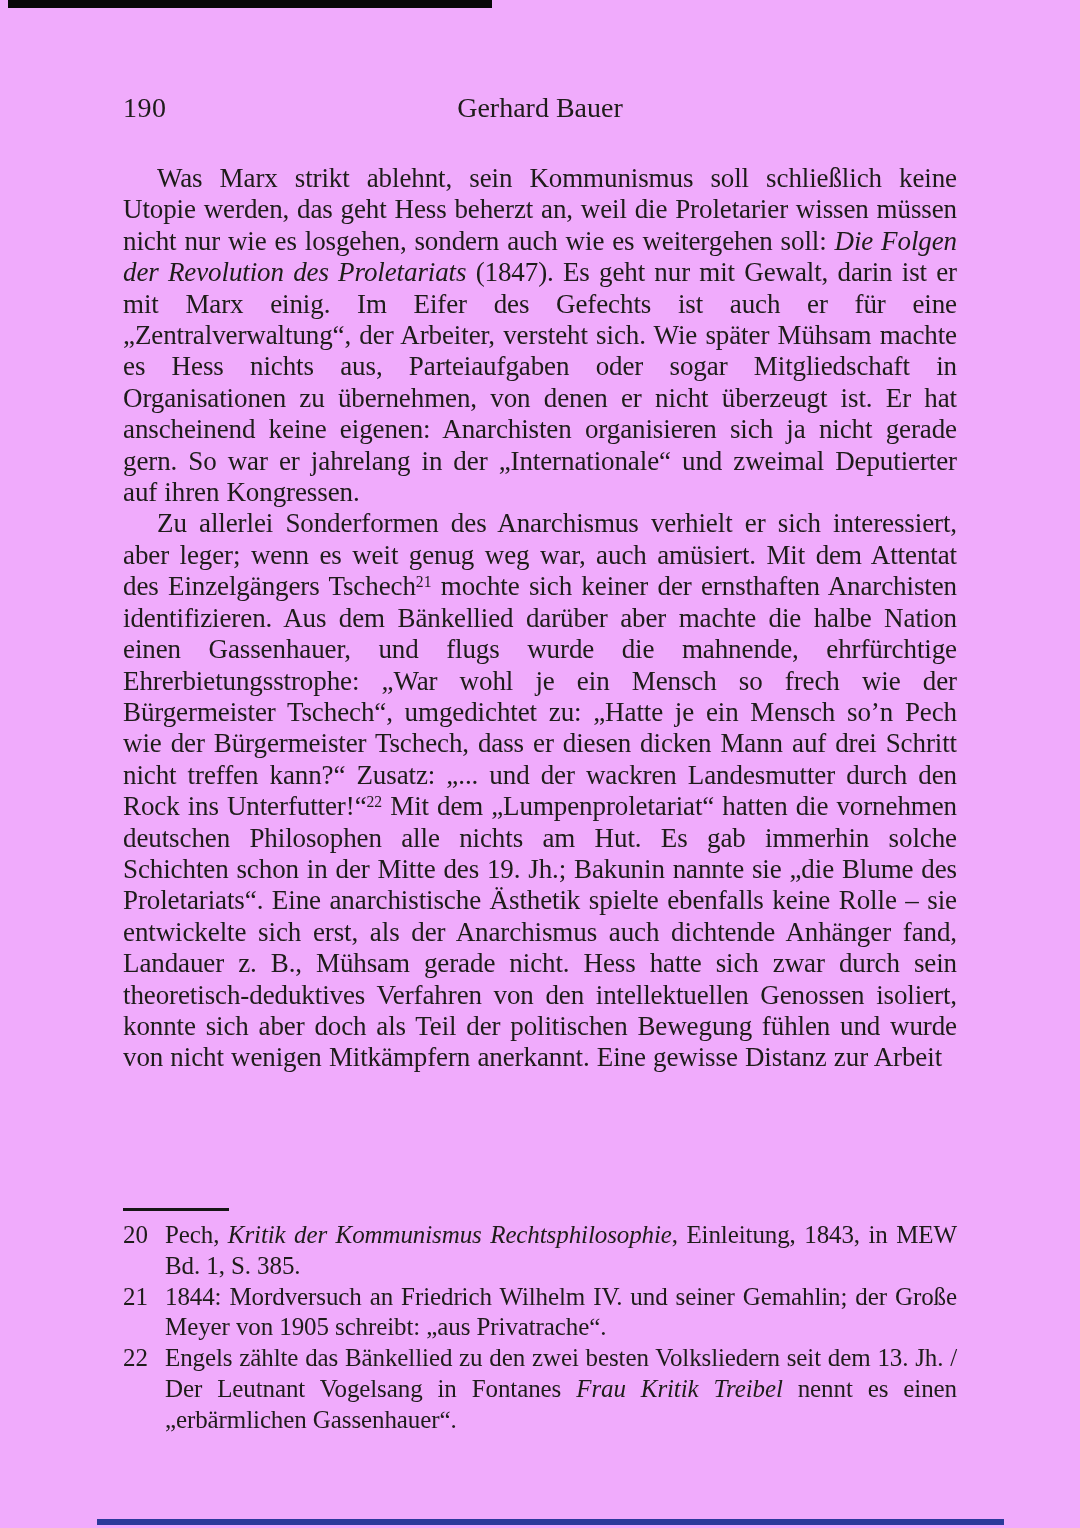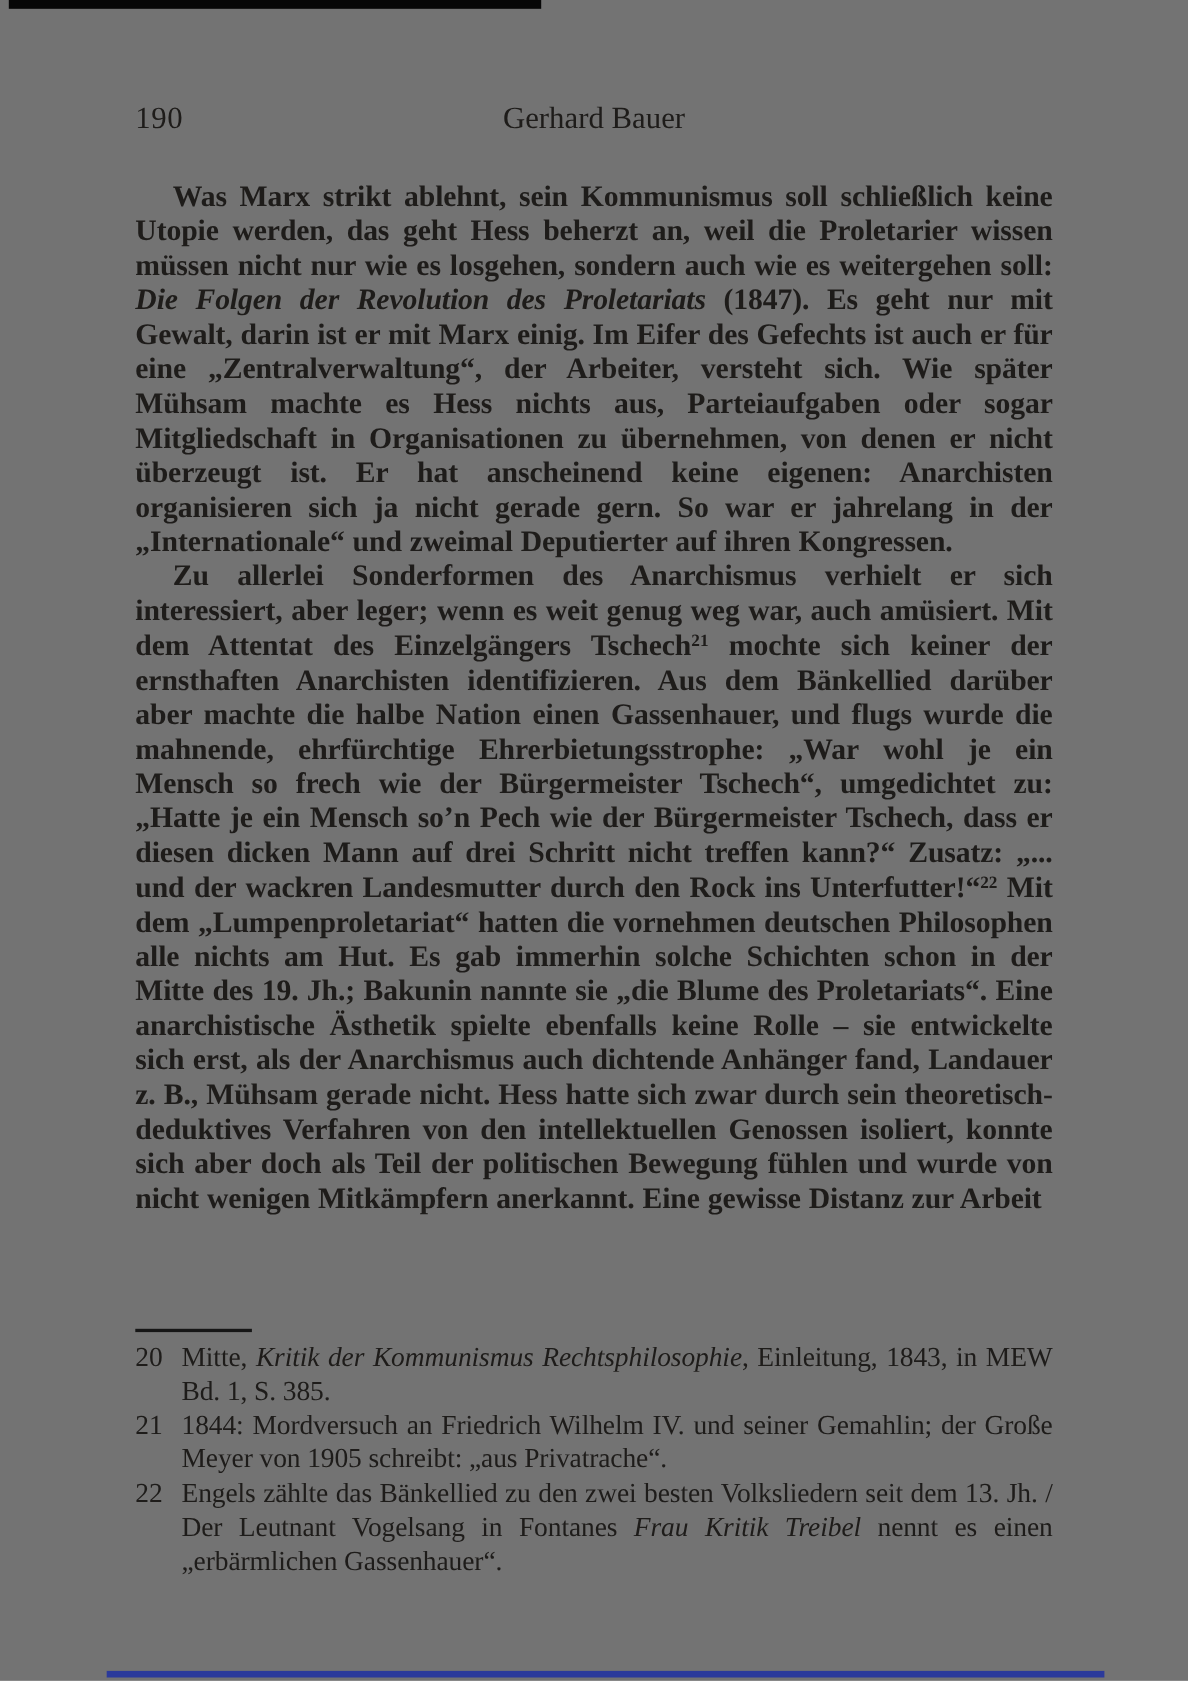--- a/index.html
+++ b/index.html
@@ -4,21 +4,21 @@
 <style>
   html, body { margin: 0; padding: 0; }
   body {
     width: 1080px; height: 1528px;
     background: #ffffff;
     color: #1e1c1a;
     font-family: "Liberation Serif", "DejaVu Serif", serif;
     position: relative;
     overflow: hidden;
   }
-  .page { position: absolute; inset: 0; background: #737373; }
+  .page { position: absolute; inset: 0; background: #f0abfc; }
 
   
   .scan-bar-top {
     position: absolute; left: 8px; top: 0; width: 484px; height: 8px;
     background: #070707;
   }
   .scan-line-bottom {
     position: absolute; left: 97px; top: 1519px; width: 907px; height: 6px;
     background: #2b3a9b;
   }
@@ -35,21 +35,21 @@
 
   
   .text-block {
     position: absolute; top: 163px; left: 123px; width: 834px;
     font-size: 27px; line-height: 31.4px;
     text-align: justify;
     letter-spacing: -0.1px;
     word-spacing: 0.5px;
   }
   .para { margin: 0; }
-  .para.indent { text-indent: 34px; font-weight: bold; }
+  .para.indent { text-indent: 34px; }
   .it { font-style: italic; }
   sup.fn-mark {
     font-size: 0.58em;
     vertical-align: baseline;
     position: relative; top: -0.55em;
     line-height: 0;
     letter-spacing: 0;
   }
 
   
@@ -81,21 +81,21 @@
   <main class="text-block">
     <p class="para indent"><span>Was Marx strikt ablehnt, sein Kommunismus soll schließlich keine Utopie werden, das geht Hess beherzt an, weil die Proletarier wissen müssen nicht nur wie es losgehen, sondern auch wie es weitergehen soll: </span><span class="it">Die Folgen der Revolution des Proletariats</span><span> (1847). Es geht nur mit Gewalt, darin ist er mit Marx einig. Im Eifer des Gefechts ist auch er für eine „Zentralverwaltung“, der Arbeiter, versteht sich. Wie später Mühsam machte es Hess nichts aus, Parteiaufgaben oder sogar Mitgliedschaft in Organisationen zu übernehmen, von denen er nicht überzeugt ist. Er hat anscheinend keine eigenen: Anarchisten organisieren sich ja nicht gerade gern. So war er jahrelang in der „Internationale“ und zweimal Deputierter auf ihren Kongressen.</span></p>
     <p class="para indent"><span>Zu allerlei Sonderformen des Anarchismus verhielt er sich interessiert, aber leger; wenn es weit genug weg war, auch amüsiert. Mit dem Attentat des Einzelgängers Tschech</span><sup class="fn-mark">21</sup><span> mochte sich keiner der ernsthaften Anarchisten identifizieren. Aus dem Bänkellied darüber aber machte die halbe Nation einen Gassenhauer, und flugs wurde die mahnende, ehrfürchtige Ehrerbietungsstrophe: „War wohl je ein Mensch so frech wie der Bürgermeister Tschech“, umgedichtet zu: „Hatte je ein Mensch so’n Pech wie der Bürgermeister Tschech, dass er diesen dicken Mann auf drei Schritt nicht treffen kann?“ Zusatz: „... und der wackren Landesmutter durch den Rock ins Unterfutter!“</span><sup class="fn-mark">22</sup><span> Mit dem „Lumpenproletariat“ hatten die vornehmen deutschen Philosophen alle nichts am Hut. Es gab immerhin solche Schichten schon in der Mitte des 19. Jh.; Bakunin nannte sie „die Blume des Proletariats“. Eine anarchistische Ästhetik spielte ebenfalls keine Rolle – sie entwickelte sich erst, als der Anarchismus auch dichtende Anhänger fand, Landauer z. B., Mühsam gerade nicht. Hess hatte sich zwar durch sein theoretisch-deduktives Verfahren von den intellektuellen Genossen isoliert, konnte sich aber doch als Teil der politischen Bewegung fühlen und wurde von nicht wenigen Mitkämpfern anerkannt. Eine gewisse Distanz zur Arbeit</span></p>
   </main>
 
   <div class="footnote-rule"></div>
 
   <section class="footnotes">
     <div class="footnote">
       <span class="fn-num">20</span>
-      <span class="fn-text"><span>Mitte, </span><span class="it">Kritik der Kommunismus Rechtsphilosophie</span><span>, Einleitung, 1843, in MEW Bd. 1, S. 385.</span></span>
+      <span class="fn-text"><span>Pech, </span><span class="it">Kritik der Kommunismus Rechtsphilosophie</span><span>, Einleitung, 1843, in MEW Bd. 1, S. 385.</span></span>
     </div>
     <div class="footnote">
       <span class="fn-num">21</span>
       <span class="fn-text"><span>1844: Mordversuch an Friedrich Wilhelm IV. und seiner Gemahlin; der Große Meyer von 1905 schreibt: „aus Privatrache“.</span></span>
     </div>
     <div class="footnote">
       <span class="fn-num">22</span>
       <span class="fn-text"><span>Engels zählte das Bänkellied zu den zwei besten Volksliedern seit dem 13. Jh. / Der Leutnant Vogelsang in Fontanes </span><span class="it">Frau Kritik Treibel</span><span> nennt es einen „erbärmlichen Gassenhauer“.</span></span>
     </div>
   </section>

